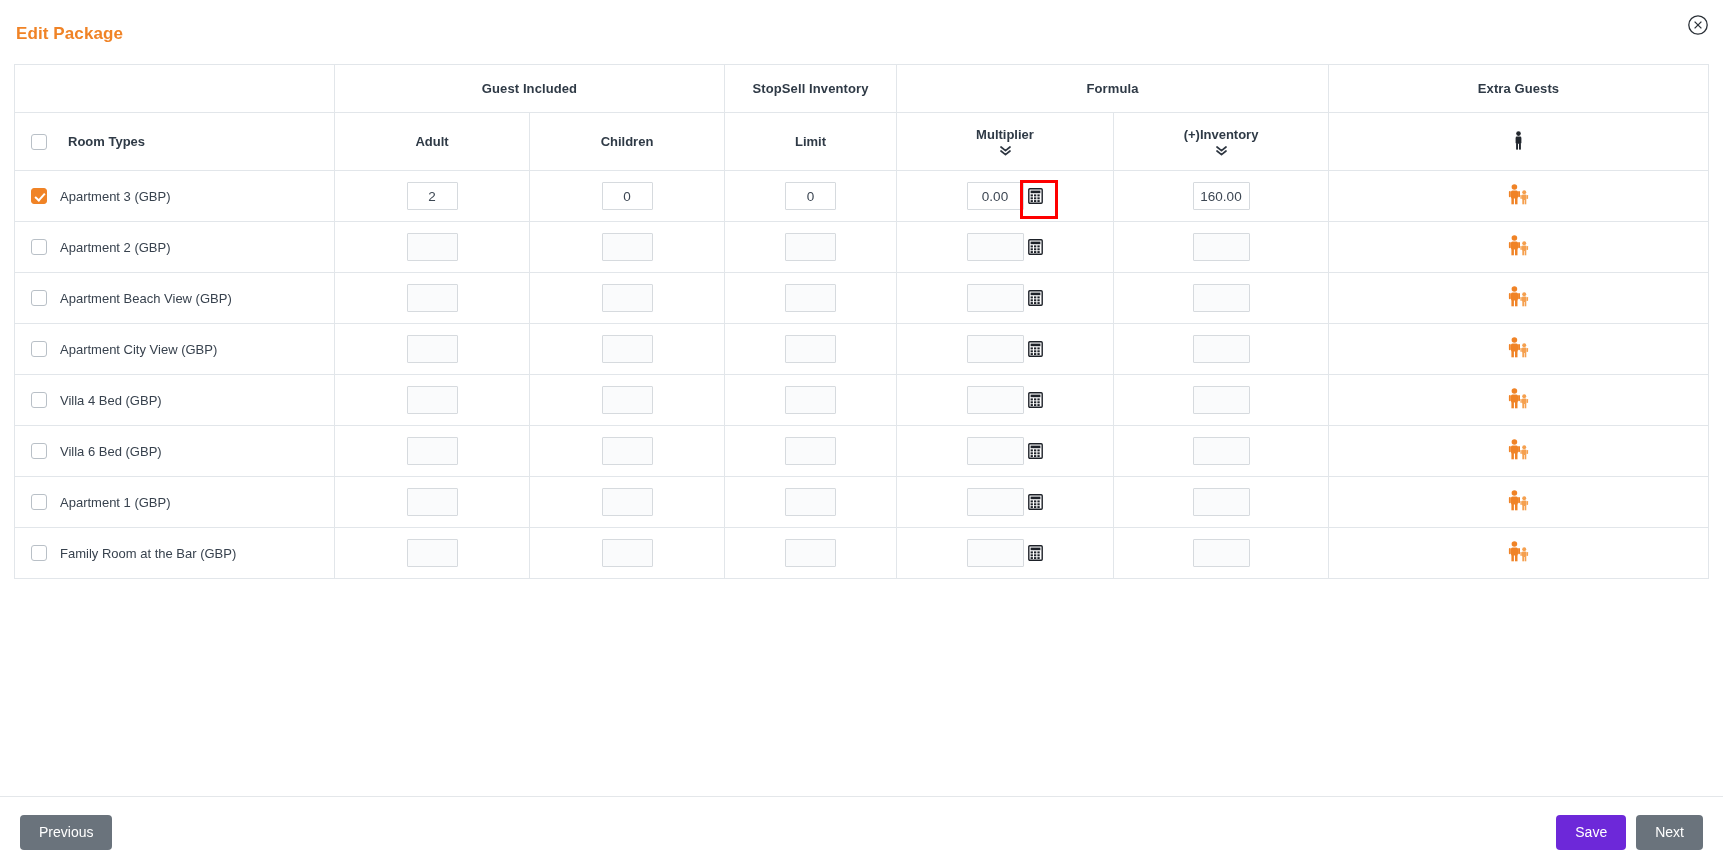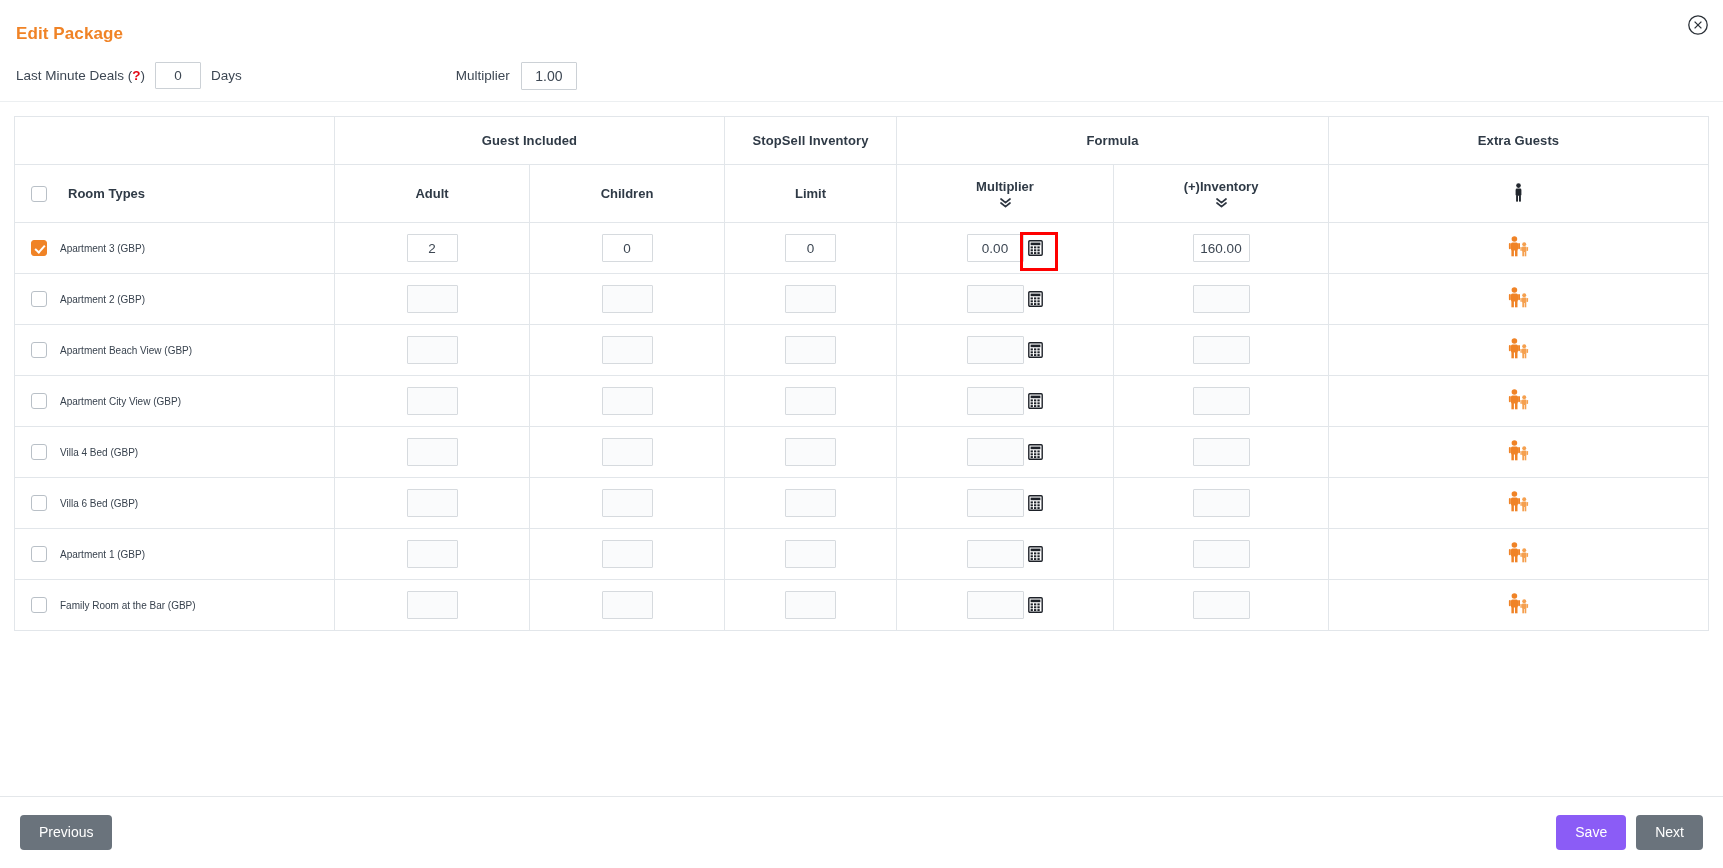--- a/index.html
+++ b/index.html
@@ -150,21 +150,21 @@
   .sub-inner { display: flex; flex-direction: column; align-items: center; gap: 3px; }
   .chev { line-height: 8px; font-size: 13px; color: #2d3540; font-weight: bold; }
   .rowtypes-head { display: flex; align-items: center; gap: 21px; }
 
   td.name {
     height: 51px;
     padding-left: 16px;
     vertical-align: middle;
   }
   .name-inner { display: flex; align-items: center; gap: 13px; }
-  .rt-label { font-size: 10px; color: #38424e; white-space: nowrap; }
+  .rt-label { font-size: 13px; color: #38424e; white-space: nowrap; }
 
   td.cell { height: 51px; text-align: center; vertical-align: middle; }
 
   
   .cb {
     width: 16px; height: 16px;
     border: 1px solid #b9c0c7;
     border-radius: 3px;
     background: #fff;
     display: inline-block;
@@ -236,46 +236,39 @@
     border: none;
     border-radius: 4px;
     color: #fff;
     font-size: 14px;
     font-family: "Liberation Sans", sans-serif;
     padding: 9px 19px;
     cursor: pointer;
     line-height: 1.2;
   }
   .btn-grey { background: #6a737c; }
-  .btn-green { background: #8b5cf6; }
+  .btn-green { background: #6d28d9; }
   .footer-right { display: flex; gap: 10px; }
 </style>
 </head>
 <body>
 
 <div class="modal">
 
   <div class="modal-header">
     <div class="modal-title">Edit Package</div>
     <div class="close-btn">
       <svg width="22" height="22" viewBox="0 0 22 22">
         <circle cx="11" cy="11" r="9.2" fill="none" stroke="#2b3138" stroke-width="1.3"></circle>
         <path d="M7.6 7.6 L14.4 14.4 M14.4 7.6 L7.6 14.4" stroke="#2b3138" stroke-width="1.3" fill="none"></path>
       </svg>
     </div>
   </div>
 
 
-  <div class="lmd-bar">
-    <span class="lmd-label"><span>Last Minute Deals (</span><span class="qmark">?</span><span>)</span></span>
-    <input class="mini-input" value="0" style="">
-    <span>Days</span>
-    <span class="mult-label">Multiplier</span>
-    <input class="mult-input" value="1.00" style="">
-  </div>
 
   <div class="table-wrap">
     <table class="rt">
       <colgroup>
         <col style="width:320px">
         <col style="width:195px">
         <col style="width:195px">
         <col style="width:172px">
         <col style="width:217px">
         <col style="width:215px">

